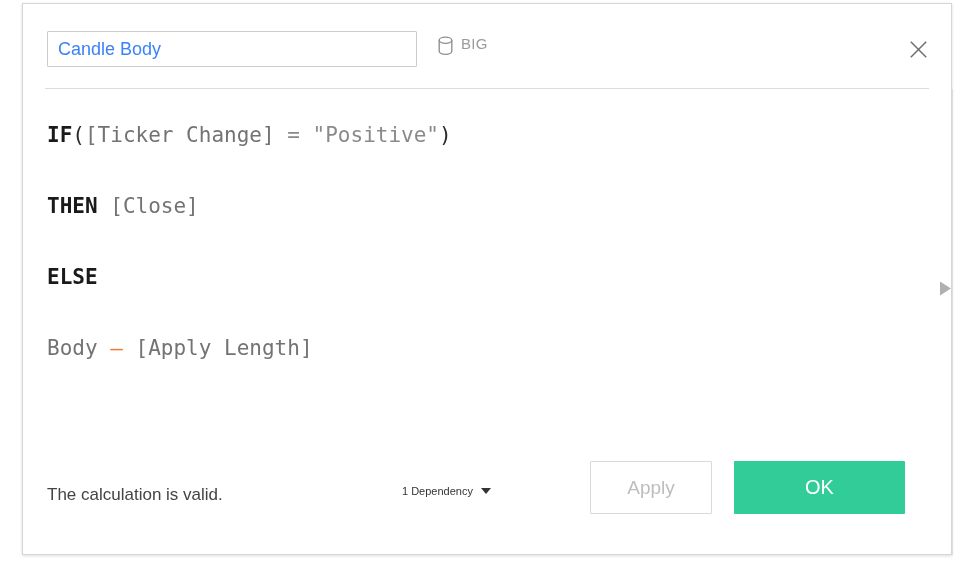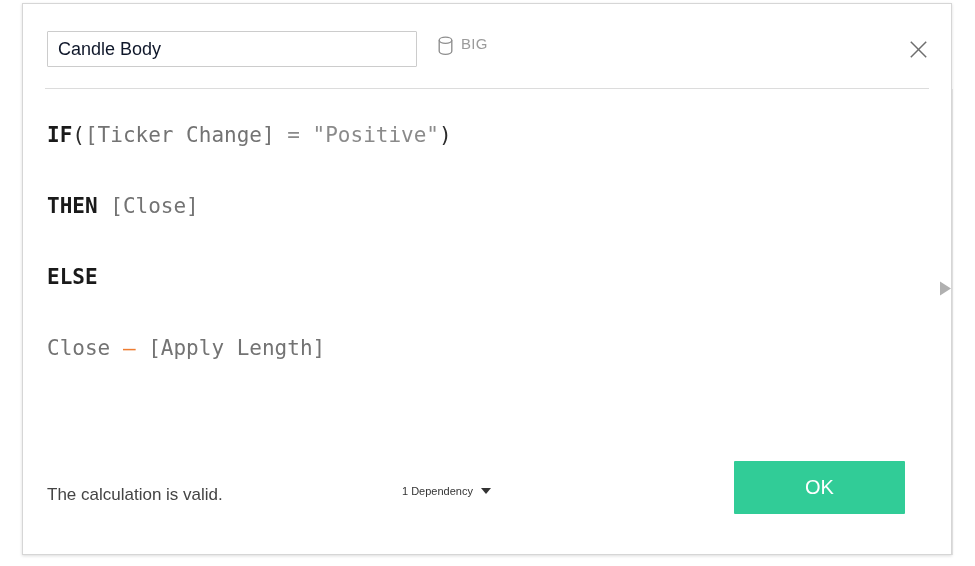--- a/index.html
+++ b/index.html
@@ -41,21 +41,21 @@
     left: 24px;
     top: 27px;
     width: 370px;
     height: 36px;
     box-sizing: border-box;
     border: 1px solid #cccccc;
     border-radius: 1px;
     background: #ffffff;
     font-family: "Liberation Sans", sans-serif;
     font-size: 18px;
-    color: #0f172a;
+    color: #3b82f6;
     padding: 8px 10px;
     outline: none;
   }
   .datasource-group {
     position: absolute;
     left: 414px;
     top: 32px;
     display: flex;
     align-items: flex-start;
     gap: 7px;
@@ -229,35 +229,36 @@
       </svg>
     </button>
 
     <div class="header-rule"></div>
   </div>
 
   <div id="formula-editor">
       <div class="formula-line"><span class="tok-keyword">IF</span><span class="tok-punct">(</span><span class="tok-field">[Ticker Change]</span><span class="tok-punct"> </span><span class="tok-op">=</span><span class="tok-punct"> </span><span class="tok-string">"Positive"</span><span class="tok-punct">)</span></div>
       <div class="formula-line"><span class="tok-keyword">THEN</span><span class="tok-punct"> </span><span class="tok-field">[Close]</span></div>
       <div class="formula-line"><span class="tok-keyword">ELSE</span></div>
-      <div class="formula-line"><span class="tok-field">Close</span><span class="tok-punct"> </span><span class="tok-op-orange">–</span><span class="tok-punct"> </span><span class="tok-field">[Apply Length]</span></div>
+      <div class="formula-line"><span class="tok-field">Body</span><span class="tok-punct"> </span><span class="tok-op-orange">–</span><span class="tok-punct"> </span><span class="tok-field">[Apply Length]</span></div>
     </div>
 
   <div class="right-divider"></div>
   <button id="expand-panel-button">
     <svg width="15" height="17" viewBox="0 0 15 17" aria-hidden="true">
       <polygon points="2,1.5 13,8.5 2,15.5" fill="#b0b0b0"></polygon>
     </svg>
   </button>
 
   <div class="footer-row">
     <span id="validation-status">The calculation is valid.</span>
 
     <button id="dependency-dropdown">
       <span>1 Dependency</span>
       <span class="caret-down"></span>
     </button>
 
+    <button id="apply-button" disabled="">Apply</button>
 
     <button id="ok-button">OK</button>
   </div>
 
 </div>
 
 </body></html>

